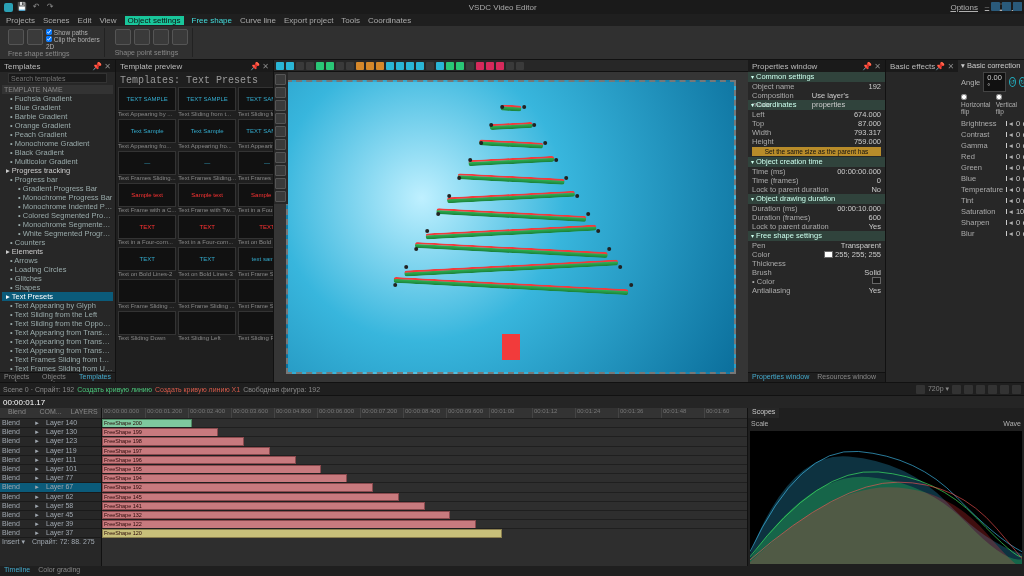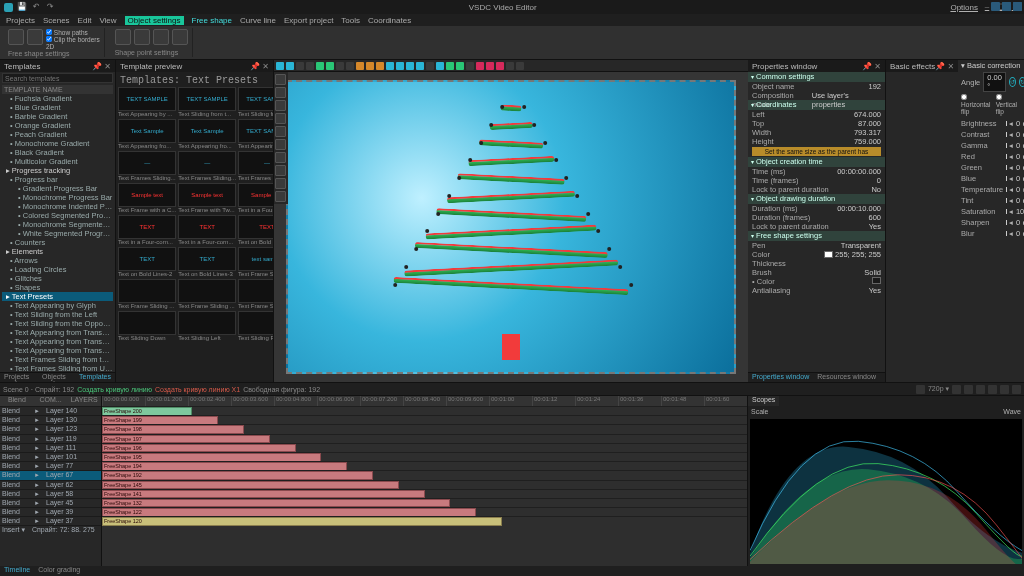--- a/index.html
+++ b/index.html
@@ -192,21 +192,21 @@
   </div>
 </div>
 
 <div class="main">
 
   <div class="col-templates">
     <div class="panelhdr">
         <span>Templates</span>
         <span class="pin">📌 ✕</span>
       </div>
-    <div style="padding:1px 2px;"><input type="text" style="width: 100%; height: 10px; background: rgb(26, 26, 26); border: 1px solid rgb(51, 51, 51); color: rgb(170, 170, 170); font-size: 7px; padding: 0px 2px;" placeholder="Search templates"></div>
+    <div style="padding:1px 8px;"><input type="text" style="width: 100%; height: 10px; background: rgb(26, 26, 26); border: 1px solid rgb(51, 51, 51); color: rgb(170, 170, 170); font-size: 7px; padding: 0px 2px;" placeholder="Search templates"></div>
     <div class="treelist">
       <div class="hdr">TEMPLATE NAME</div>
       <div id="tree-items">
           <div class="item lvl2">• Fuchsia Gradient</div>
           <div class="item lvl2">• Blue Gradient</div>
           <div class="item lvl2">• Barbie Gradient</div>
           <div class="item lvl2">• Orange Gradient</div>
           <div class="item lvl2">• Peach Gradient</div>
           <div class="item lvl2">• Monochrome Gradient</div>
           <div class="item lvl2">• Black Gradient</div>
@@ -634,20 +634,23 @@
     <span style="flex:1"></span>
     <span class="play"></span>
     <span>720p ▾</span>
     <span class="play"></span>
     <span class="play"></span>
     <span class="play"></span>
     <span class="play"></span>
     <span class="play"></span>
     <span class="play"></span>
   </div>
+  <div class="tcrow">
+    <span class="tc">00:00:01.17</span>
+  </div>
   <div class="low-body">
     <div class="layerlist">
       <div class="layerhdr">
         <span>Blend</span>
         <span>COM...</span>
         <span>LAYERS</span>
       </div>
       <div id="layer-rows">
           <div class="layerrow">
             <span class="col1">Blend</span>

